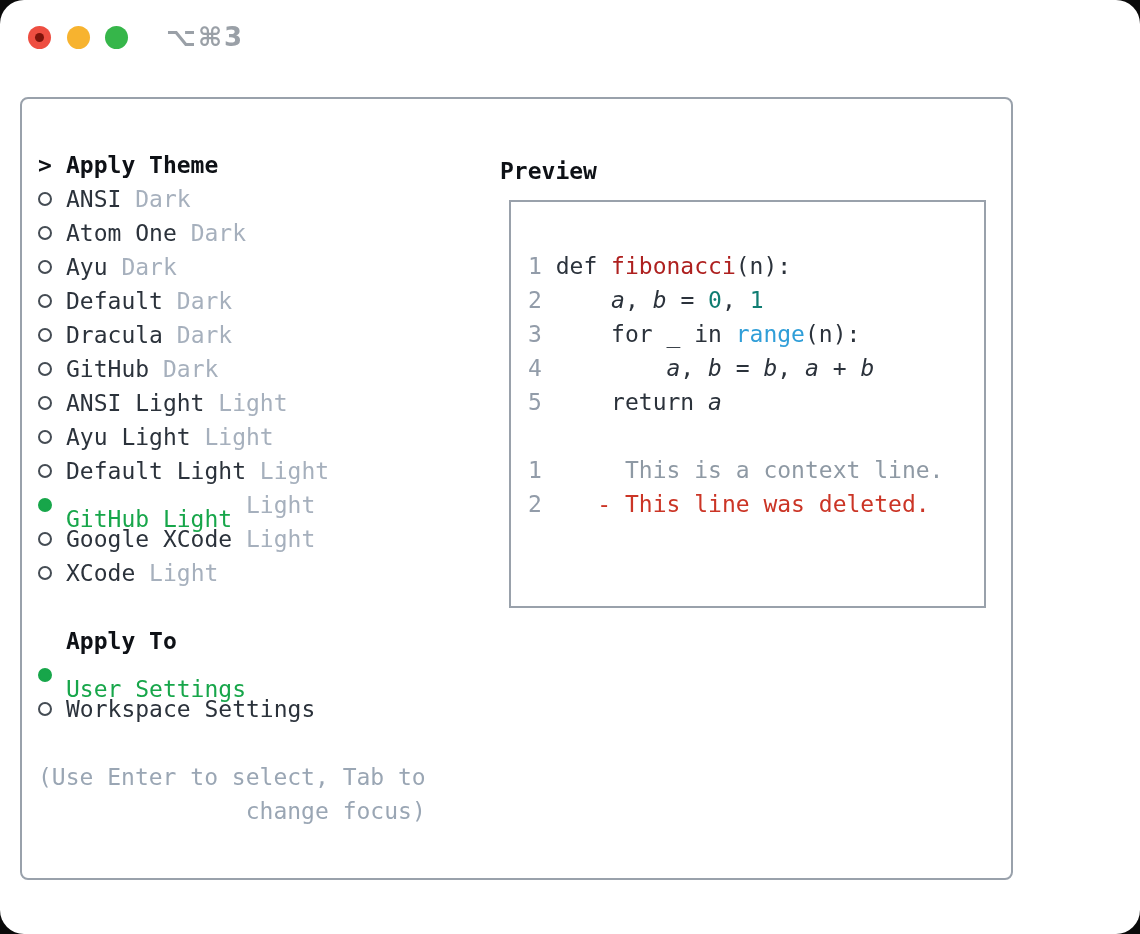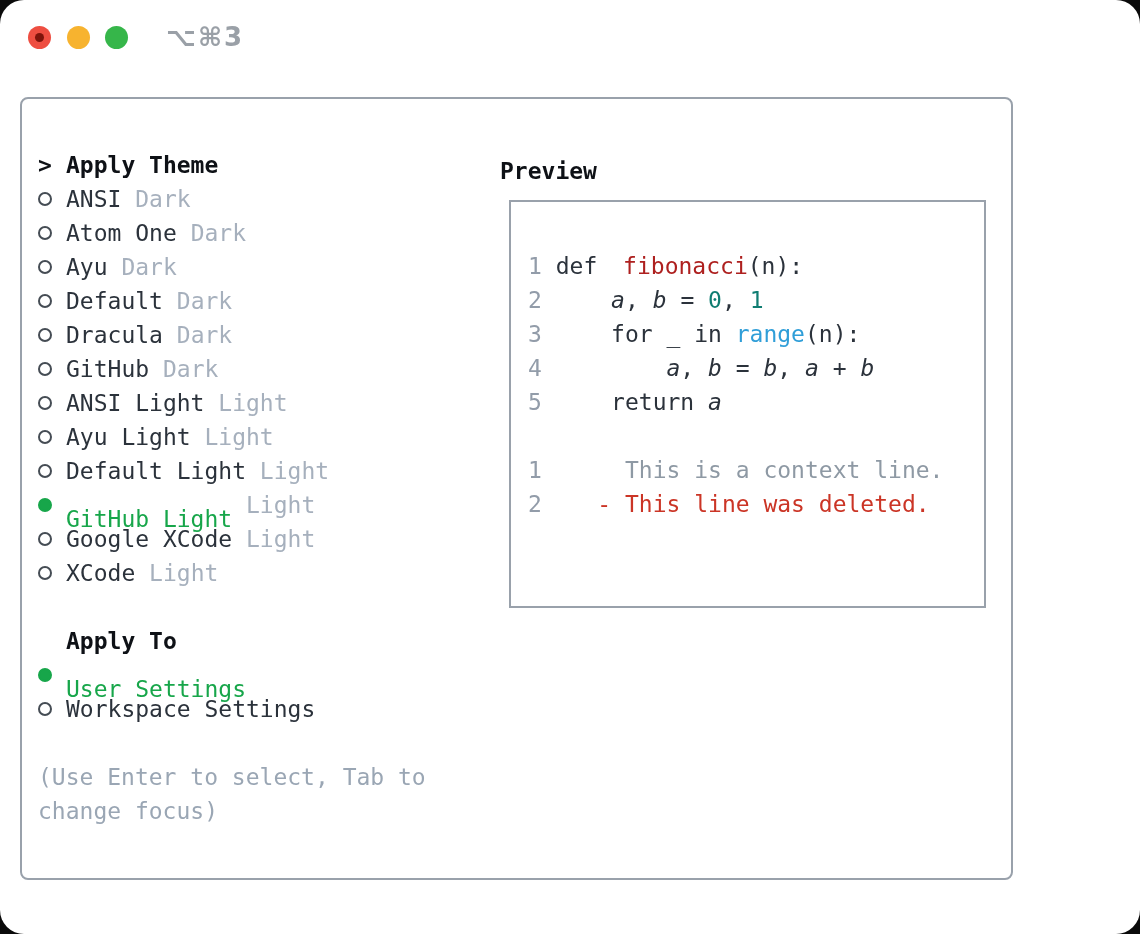--- a/index.html
+++ b/index.html
@@ -41,32 +41,32 @@
     width:14px; height:14px; border-radius:50%;
     border:2px solid var(--radio-ring); background:transparent;
   }
   .dot.filled { background:var(--green); border-color:var(--green); }
   .caret { color:var(--heading); font-weight:bold; font-size:23px; }
   .hdr { color:var(--heading); font-weight:bold; }
   .item-name { color:var(--text);text-align:right; }
   .item-name.selected { color:var(--green);margin-top:28px; }
   .variant { color:var(--muted); margin-left:1ch; }
   .spacer { height:34px; }
-  .help-line { color:var(--help); height:34px; line-height:34px; font-size:23px; white-space:pre; }
+  .help-line { color:var(--help); height:34px; line-height:34px; font-size:23px; white-space:pre;text-align:right; }
   
   .right-hdr { position:absolute; left:478px; top:55px; }
   .preview-box {
     position:absolute; left:487px; top:101px; width:477px; height:408px;
     border:2px solid var(--border); background:#fff; overflow:hidden;
   }
   .preview-lines { padding:47px 0 0 17px; }
   .pline { height:34px; line-height:34px; font-size:23px; white-space:pre; }
   .ln { color:var(--lineno); }
   .seg-plain   { color:var(--text);text-align:right; }
-  .seg-func    { color:var(--func);margin-left:12px; }
+  .seg-func    { color:var(--func); }
   .seg-num     { color:var(--numlit); }
   .seg-builtin { color:var(--builtin); }
   .seg-var     { color:var(--text); font-style:italic; }
   .seg-context { color:var(--context); }
   .seg-deleted { color:var(--deleted); }
   .seg-added   { color:var(--added); }
 </style>
 </head>
 <body>
 

